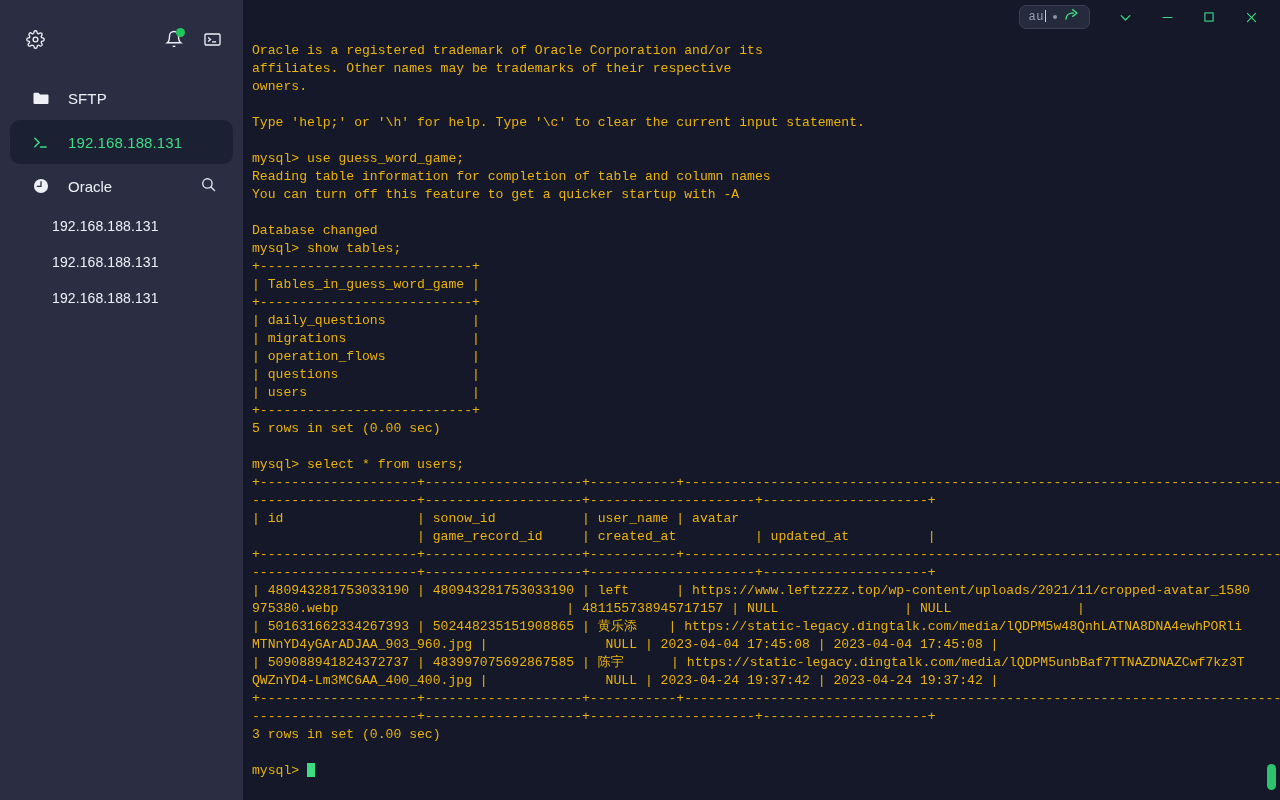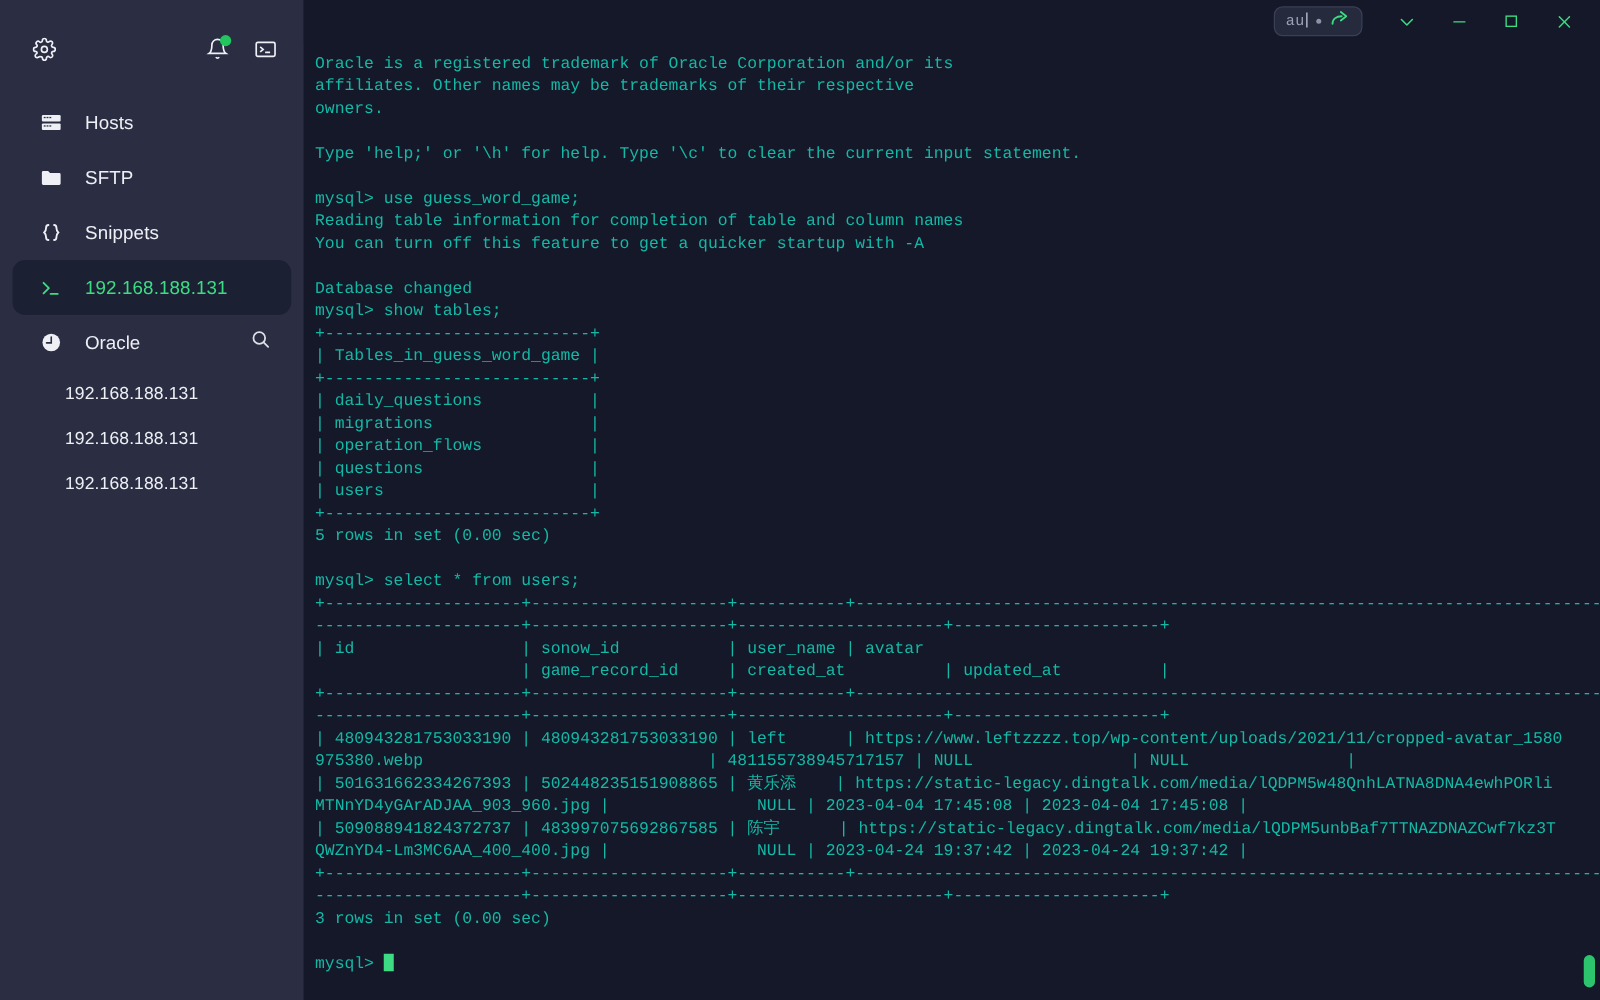--- a/index.html
+++ b/index.html
@@ -162,21 +162,21 @@
     cursor: pointer;
   }
 
   .term {
     flex: 1;
     overflow: hidden;
     padding: 8px 0 0 9px;
     font-family: "Liberation Mono", "DejaVu Sans Mono", monospace;
     font-size: 13.1px;
     line-height: 18px;
-    color: #14b8a6;
+    color: #eab308;
     white-space: pre;
     letter-spacing: 0;
     position: relative;
   }
   .term .line { height: 18px; }
   .term .blank { height: 18px; }
   .cursor {
     display: inline-block;
     width: 8px; height: 14px;
     background: #3ddc84;
@@ -218,55 +218,31 @@
         <svg width="19" height="19" viewBox="0 0 24 24" fill="none" stroke="currentColor" stroke-width="1.7">
           <rect x="2.5" y="5" width="19" height="14" rx="1.6"></rect>
           <polyline points="6.5,9.5 9.5,12 6.5,14.5"></polyline>
           <line x1="11.5" y1="15" x2="16.5" y2="15"></line>
         </svg>
       </div>
     </div>
 
     <nav class="nav">
 
-      <div class="nav-item">
-        <span class="ic">
-          <svg width="18" height="18" viewBox="0 0 24 24" fill="currentColor">
-            <rect x="2" y="4" width="20" height="7" rx="1.2"></rect>
-            <rect x="2" y="13" width="20" height="7" rx="1.2"></rect>
-            <rect x="4" y="6" width="2" height="1.4" fill="#2b2e42"></rect>
-            <rect x="7" y="6" width="2" height="1.4" fill="#2b2e42"></rect>
-            <rect x="10" y="6" width="2" height="1.4" fill="#2b2e42"></rect>
-            <rect x="4" y="15" width="2" height="1.4" fill="#2b2e42"></rect>
-            <rect x="7" y="15" width="2" height="1.4" fill="#2b2e42"></rect>
-            <rect x="10" y="15" width="2" height="1.4" fill="#2b2e42"></rect>
-          </svg>
-        </span>
-        <span class="lbl">Hosts</span>
-      </div>
 
       <div class="nav-item">
         <span class="ic">
           <svg width="18" height="18" viewBox="0 0 24 24" fill="currentColor">
             <path d="M2 6.5A1.5 1.5 0 013.5 5h5.2l2 2.2h9.8A1.5 1.5 0 0122 8.7v9.8A1.5 1.5 0 0120.5 20h-17A1.5 1.5 0 012 18.5z"></path>
           </svg>
         </span>
         <span class="lbl">SFTP</span>
       </div>
 
 
-      <div class="nav-item">
-        <span class="ic">
-          <svg width="18" height="18" viewBox="0 0 24 24" fill="none" stroke="currentColor" stroke-width="2" stroke-linecap="round">
-            <path d="M9 4c-2 0-2.5 1.2-2.5 3s0 3-2 5c2 2 2 3.2 2 5s.5 3 2.5 3"></path>
-            <path d="M15 4c2 0 2.5 1.2 2.5 3s0 3 2 5c-2 2-2 3.2-2 5s-.5 3-2.5 3"></path>
-          </svg>
-        </span>
-        <span class="lbl">Snippets</span>
-      </div>
 
       <div class="nav-item active">
         <span class="ic">
           <svg width="17" height="17" viewBox="0 0 24 24" fill="none" stroke="currentColor" stroke-width="2.1" stroke-linecap="round" stroke-linejoin="round">
             <polyline points="4,6 10,12 4,18"></polyline>
             <line x1="12" y1="18.5" x2="20" y2="18.5"></line>
           </svg>
         </span>
         <span class="lbl">192.168.188.131</span>
       </div>

